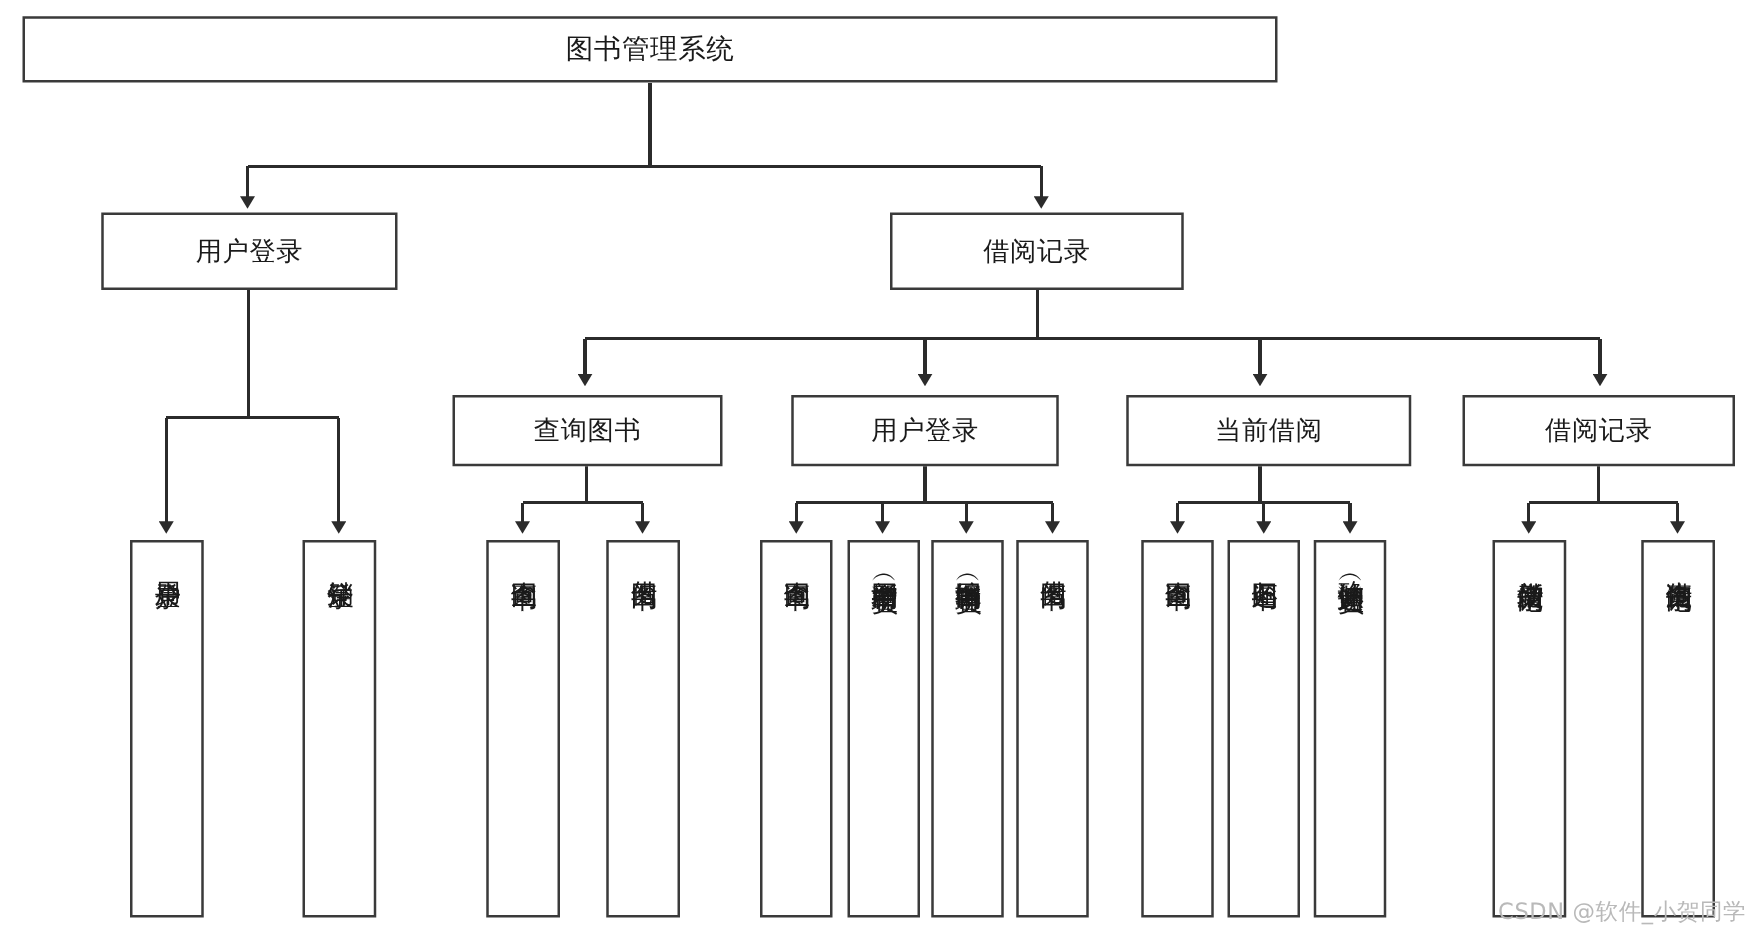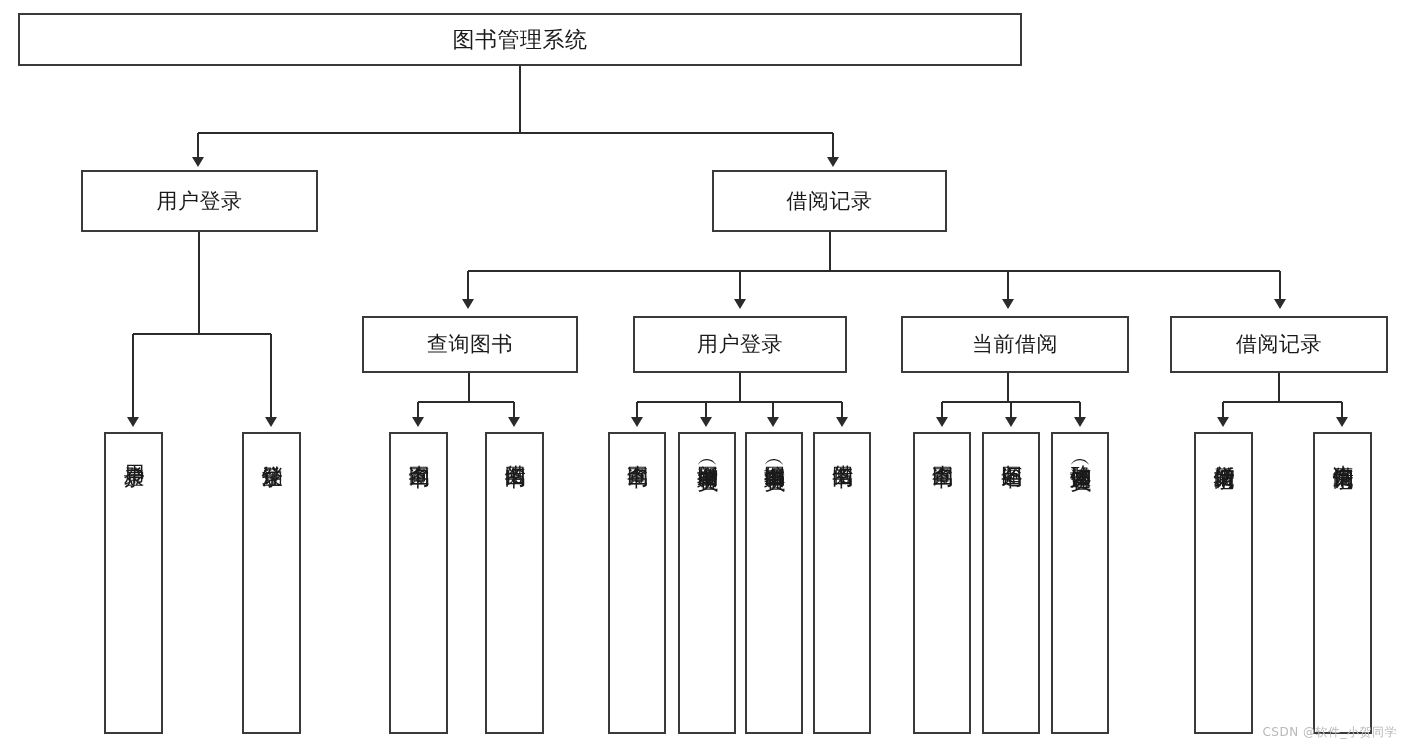--- a/index.html
+++ b/index.html
@@ -56,21 +56,21 @@
     text-orientation: upright;
     font-size: 21px;
     line-height: 1.12;
     letter-spacing: 1px;
     white-space: nowrap;
   }
   #watermark {
     position: absolute;
     right: 8px;
     bottom: 6px;
-    font-size: 12px;
+    font-size: 18px;
     color: #b9b9b9;
     letter-spacing: 0.5px;
     user-select: none;
     white-space: nowrap;
   }
 </style>
 </head>
 <body>
 
 <div id="canvas">

